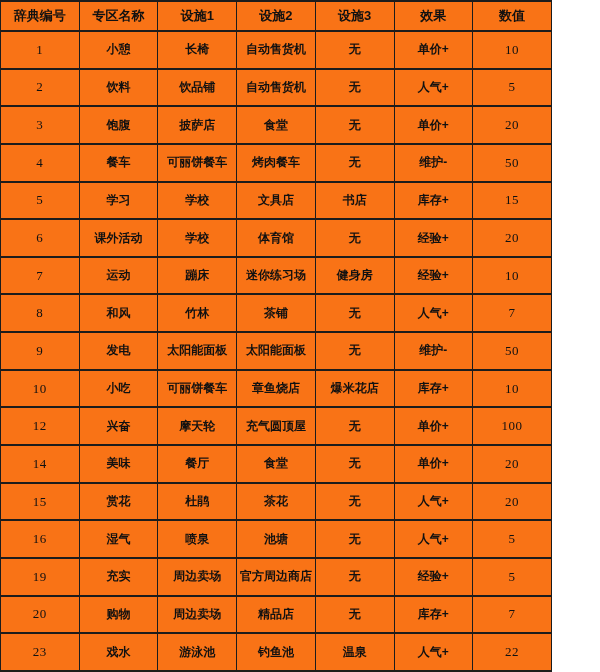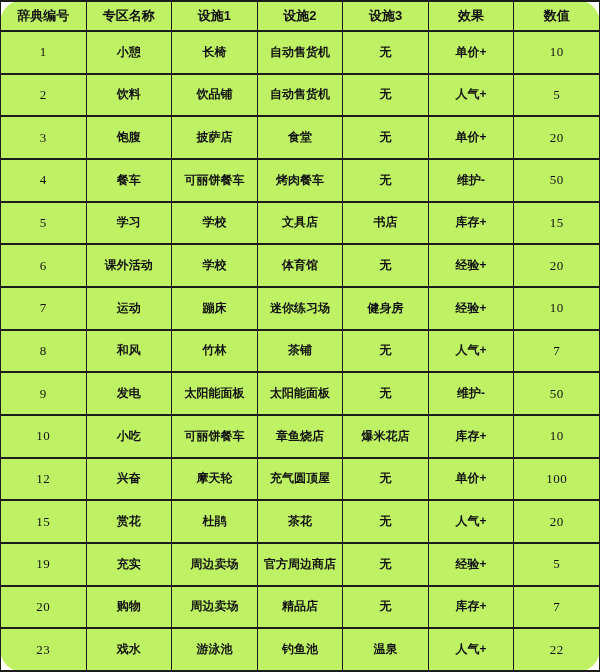--- a/index.html
+++ b/index.html
@@ -7,26 +7,25 @@
     padding: 0;
     background: #ffffff;
   }
   body {
     width: 600px;
     height: 672px;
     overflow: hidden;
     font-family: "Liberation Sans", sans-serif;
   }
   table.dict {
-    width: 600px;
+    width: 552px;
     height: 672px;
     border-collapse: collapse;
     table-layout: fixed;
-    background: #bef264;
-    border-radius: 23px;
+    background: #f97316;
   }
   table.dict th,
   table.dict td {
     border: 1px solid #1c1c1c;
     border-top-width: 2px;
     border-bottom-width: 2px;
     text-align: center;
     vertical-align: middle;
     padding: 0 2px;
     color: #111111;
@@ -158,27 +157,45 @@
       <tr>
         <td class="num">12</td>
         <td>兴奋</td>
         <td>摩天轮</td>
         <td>充气圆顶屋</td>
         <td>无</td>
         <td>单价+</td>
         <td class="num">100</td>
       </tr>
       <tr>
+        <td class="num">14</td>
+        <td>美味</td>
+        <td>餐厅</td>
+        <td>食堂</td>
+        <td>无</td>
+        <td>单价+</td>
+        <td class="num">20</td>
+      </tr>
+      <tr>
         <td class="num">15</td>
         <td>赏花</td>
         <td>杜鹃</td>
         <td>茶花</td>
         <td>无</td>
         <td>人气+</td>
         <td class="num">20</td>
+      </tr>
+      <tr>
+        <td class="num">16</td>
+        <td>湿气</td>
+        <td>喷泉</td>
+        <td>池塘</td>
+        <td>无</td>
+        <td>人气+</td>
+        <td class="num">5</td>
       </tr>
       <tr>
         <td class="num">19</td>
         <td>充实</td>
         <td>周边卖场</td>
         <td>官方周边商店</td>
         <td>无</td>
         <td>经验+</td>
         <td class="num">5</td>
       </tr>

